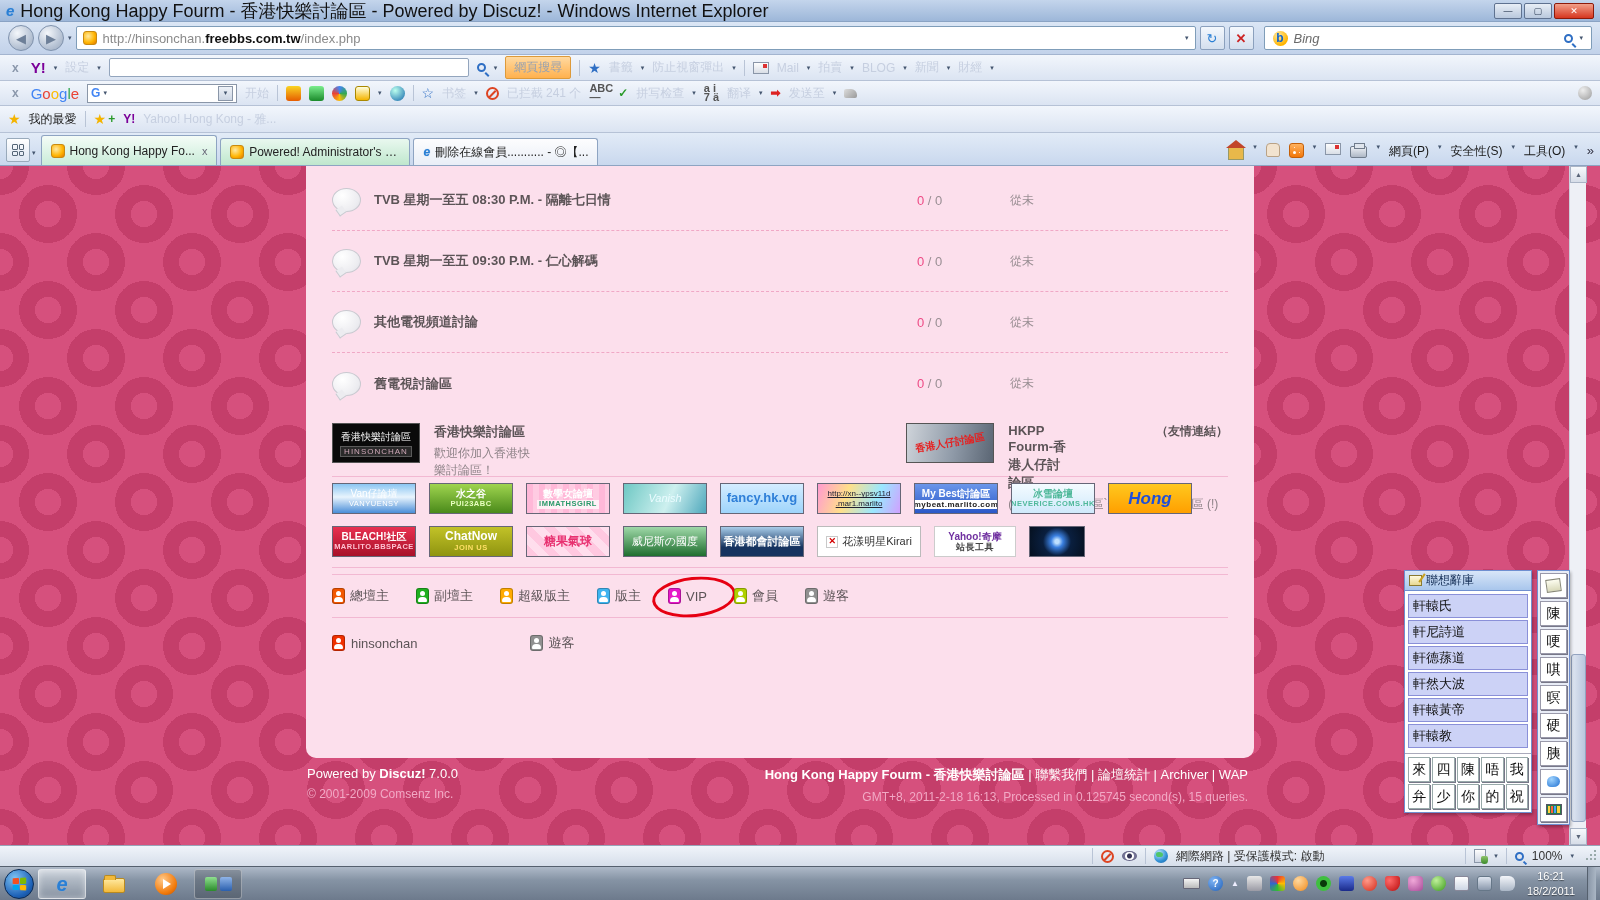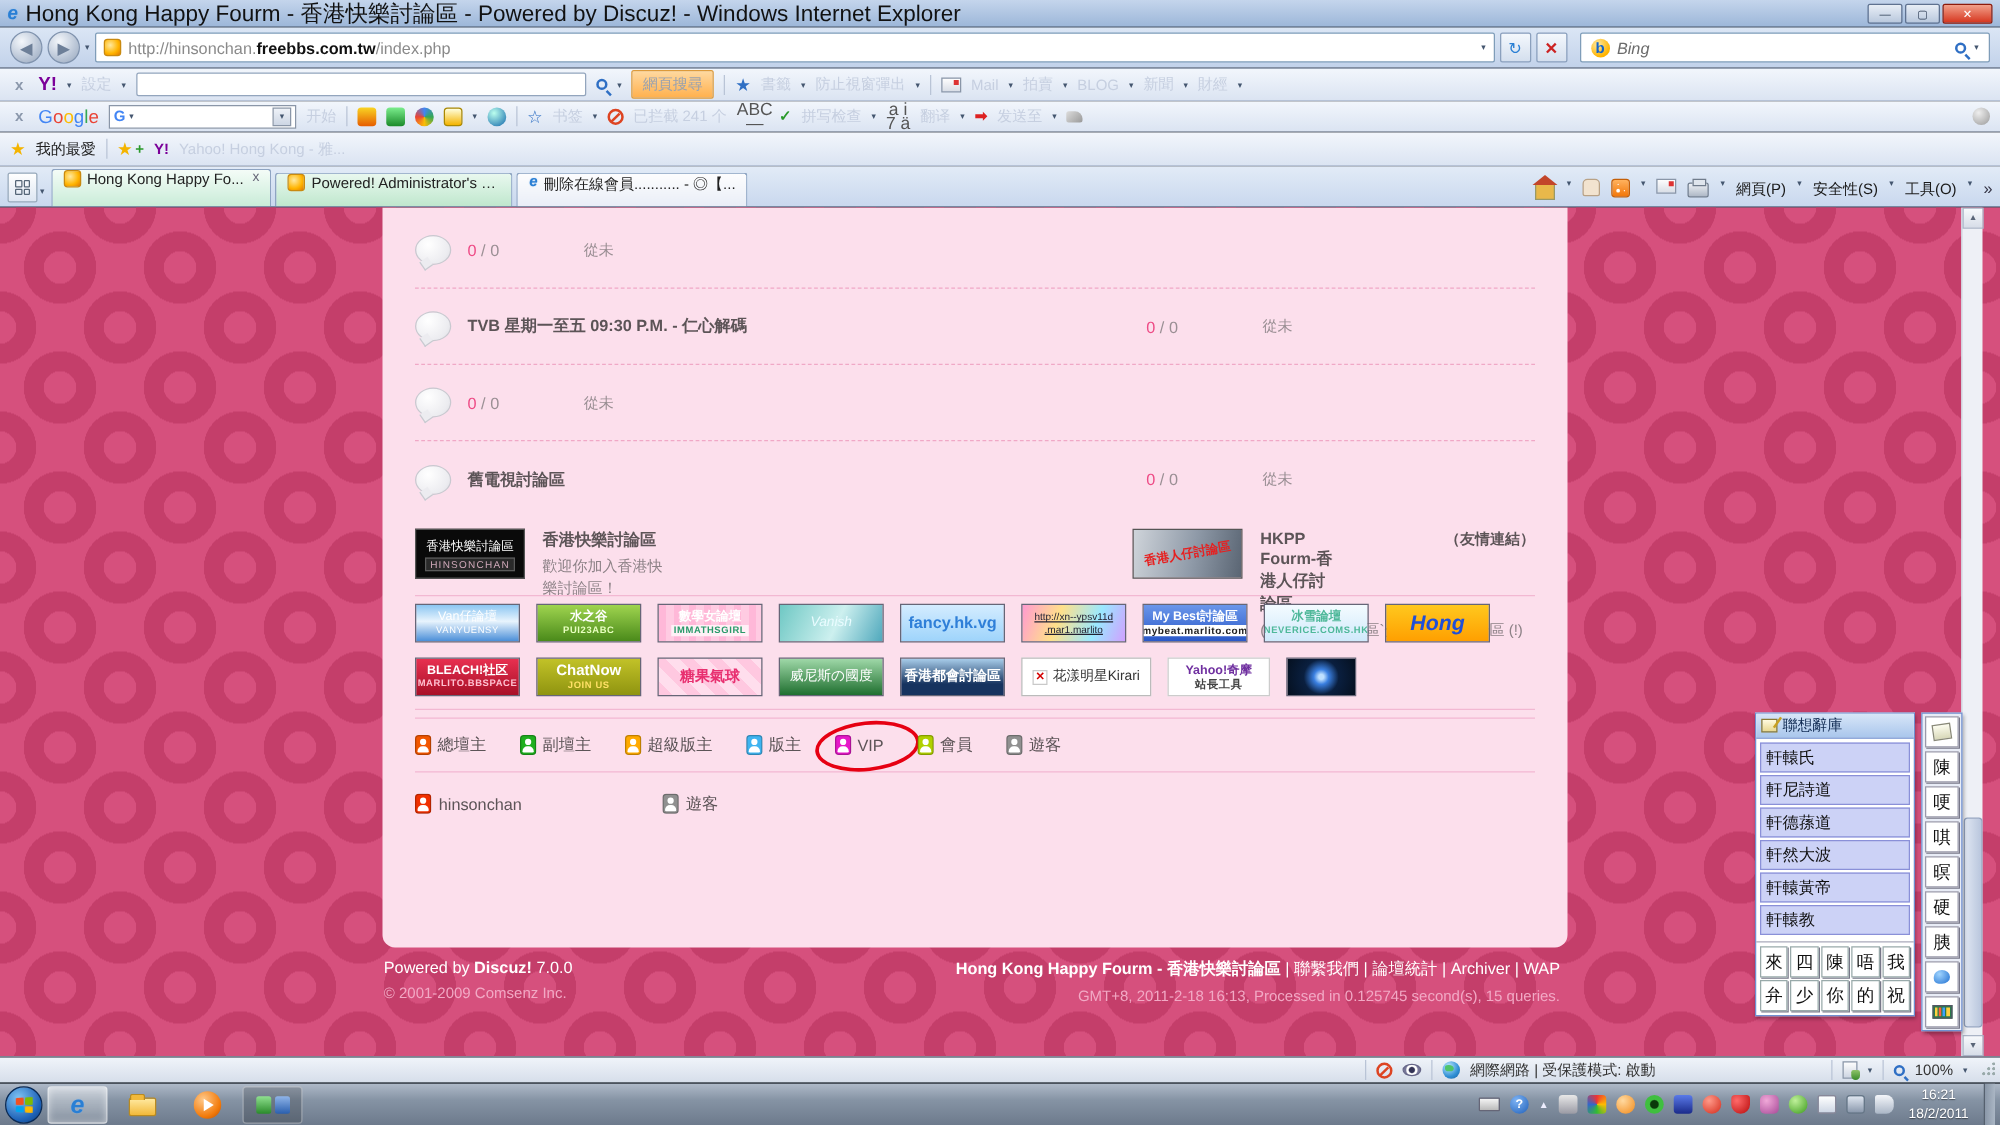--- a/index.html
+++ b/index.html
@@ -39,32 +39,32 @@
 .ysearch{width:360px;height:19px;background:#fff;border:1px solid #93a5bd;border-radius:2px}
 .ybtn{background:linear-gradient(#ffd9a0,#ffb14e);border:1px solid #dd9a3a;border-radius:2px;color:#9aa2ae;padding:2px 8px}
 .sep{width:1px;height:16px;background:#b9c4d6}
 .g-G{color:#4285f4}.g-o1{color:#ea4335}.g-o2{color:#fbbc05}.g-g{color:#4285f4}.g-l{color:#34a853}.g-e{color:#ea4335}
 .glogo{font-weight:normal;font-size:15px}
 .gbox{width:150px;height:19px;background:#fff;border:1px solid #8a96a8;display:flex;align-items:center;padding:0 3px;gap:3px}
 .gboxbtn{margin-left:auto;width:15px;height:15px;border:1px solid #8a96a8;background:linear-gradient(#eef2f8,#cdd6e4);display:flex;align-items:center;justify-content:center}
 .gico{width:15px;height:15px;border-radius:3px;display:inline-block}
 .star{color:#f4b400;font-size:14px}
 .staro{color:#2f6fc4;font-size:14px}
-.abc{font-size:14px;font-weight:normal;color:#555;line-height:.8;text-align:center}
+.abc{font-size:11px;font-weight:bold;color:#555;line-height:.8;text-align:left}
 .chk{color:#2a9a2a;font-weight:bold;margin-left:-3px}
 .redarrow{color:#d22;font-weight:bold}
 .gball{margin-left:auto;width:14px;height:14px;border-radius:50%;background:radial-gradient(circle at 35% 30%,#eee,#9a9a9a)}
 .favtxt{color:#222}
 
 
 .tabrow{position:absolute;left:0;top:133px;width:1600px;height:33px;background:linear-gradient(#e2ebf7,#c9d8ee);border-bottom:1px solid #8ea4c2;display:flex;align-items:flex-end;padding:0 6px}
 .qtabs{width:24px;height:24px;margin-bottom:3px;border:1px solid #9ab;border-radius:2px;background:linear-gradient(#fff,#dde6f2);display:flex;align-items:center;justify-content:center}
 .grid4{width:12px;height:12px;display:grid;grid-template-columns:1fr 1fr;gap:1px}
 .grid4 i{border:1px solid #567;border-radius:1px}
-.tab{display:flex;align-items:flex-start;gap:5px;height:27px;border:1px solid #8ea4c2;border-bottom:none;border-radius:3px 3px 0 0;padding:0 9px;margin-left:3px;font-size:12px;color:#222;max-width:190px;white-space:nowrap}
+.tab{display:flex;align-items:center;gap:5px;height:27px;border:1px solid #8ea4c2;border-bottom:none;border-radius:3px 3px 0 0;padding:0 9px;margin-left:3px;font-size:12px;color:#222;max-width:190px;white-space:nowrap}
 .tab .lbl{overflow:hidden;text-overflow:ellipsis}
 .tab.g1{background:linear-gradient(#f4fcf7,#c9ecd8);height:30px}
 .tab.g2{background:linear-gradient(#e9f8ef,#bfe7cd)}
 .tab.plain{background:linear-gradient(#fdfdfe,#e9eef7)}
 .tclose{color:#667;font-size:11px;margin-left:2px}
 .cmdbar{margin-left:auto;display:flex;align-items:flex-start;gap:9px;margin-bottom:5px;color:#1a1a1a}
 .home{width:16px;height:13px;background:#e8b84a;position:relative;border:1px solid #996;margin-top:4px}
 .home::before{content:"";position:absolute;left:-3px;top:-8px;border-left:10px solid transparent;border-right:10px solid transparent;border-bottom:8px solid #c2452a}
 .hand{width:14px;height:14px;border-radius:4px 4px 2px 2px;background:#f2e3cf;border:1px solid #b9a286}
 .rss{width:15px;height:15px;border-radius:3px;background:linear-gradient(#ffb25e,#f2770a);border:1px solid #c45f08;position:relative}
@@ -351,31 +351,33 @@
     <span class="chev">»</span>
   </span>
 </div>
 
 <div class="viewport">
 
   <div class="content">
 
     <div class="frow">
       <span class="bubble"></span>
+      <span class="title">TVB 星期一至五 08:30 P.M. - 隔離七日情</span>
       <span class="fcounts"><span class="t">0</span> <span class="s">/</span> <span class="p">0</span></span>
       <span class="flast">從未</span>
     </div>
     <div class="frow">
       <span class="bubble"></span>
       <span class="title">TVB 星期一至五 09:30 P.M. - 仁心解碼</span>
       <span class="fcounts"><span class="t">0</span> <span class="s">/</span> <span class="p">0</span></span>
       <span class="flast">從未</span>
     </div>
     <div class="frow">
       <span class="bubble"></span>
+      <span class="title">其他電視頻道討論</span>
       <span class="fcounts"><span class="t">0</span> <span class="s">/</span> <span class="p">0</span></span>
       <span class="flast">從未</span>
     </div>
     <div class="frow">
       <span class="bubble"></span>
       <span class="title">舊電視討論區</span>
       <span class="fcounts"><span class="t">0</span> <span class="s">/</span> <span class="p">0</span></span>
       <span class="flast">從未</span>
     </div>
 

